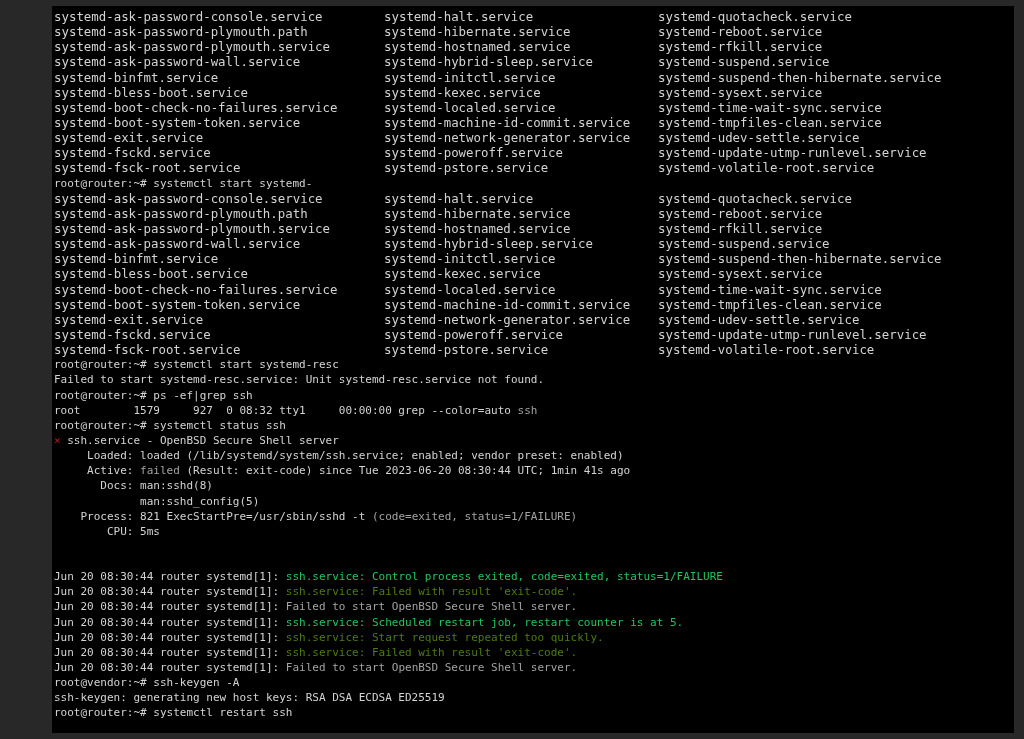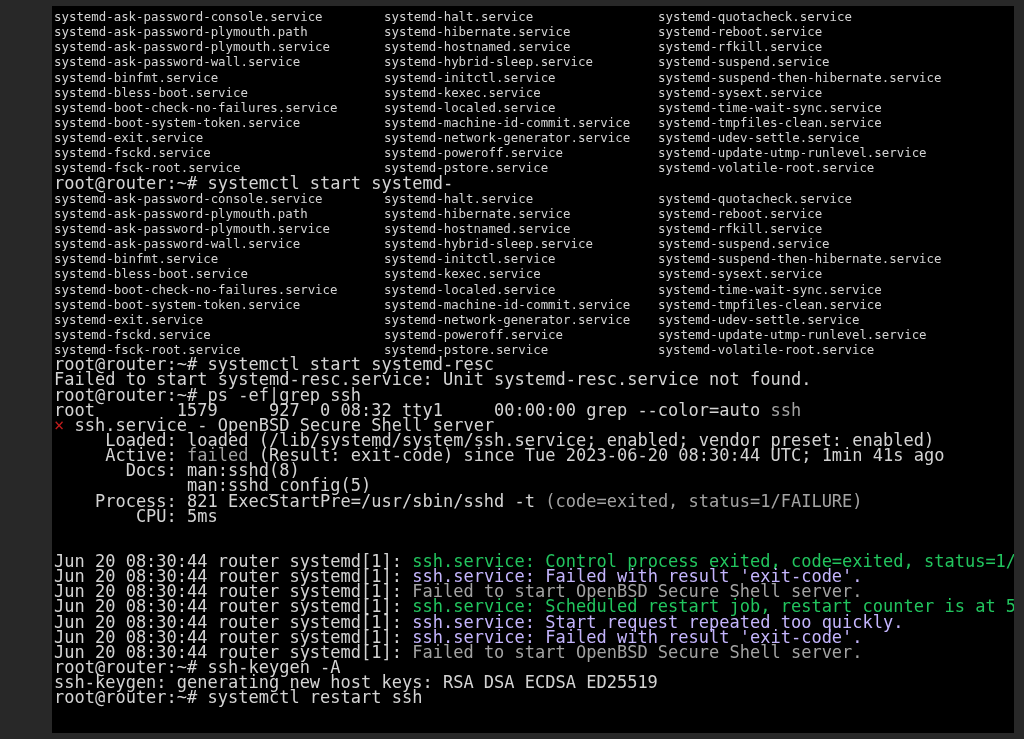--- a/index.html
+++ b/index.html
@@ -20,21 +20,21 @@
     width: 962px;
     height: 727px;
     background: #000000;
     overflow: hidden;
     box-sizing: border-box;
     padding: 3px 0 4px 2px;
   }
   .line {
     height: 15.15px;
     line-height: 15.15px;
-    font-size: 17px;
+    font-size: 11px;
     letter-spacing: 0px;
     white-space: pre;
     color: #d4d4d4;
     font-family: "DejaVu Sans Mono", monospace;
   }
   .cols {
     position: relative;
     height: 15.15px;
   }
   .cols span {
@@ -42,21 +42,21 @@
     top: 0;
     line-height: 15.15px;
     font-size: 12.4px;
     white-space: pre;
     color: #d4d4d4;
   }
   .c1 { left: 0px; }
   .c2 { left: 306px; margin-left: 24px; }
   .c3 { left: 604px; }
   .red    { color: #a3a3a3; }
-  .yellow { color: #c4b5fd; }
+  .yellow { color: #4d7c0f; }
   .white  { color: #22c55e; text-align: center; }
   .xmark  { color: #c01c1c; }
   .blank { height: 15.15px; }
 </style>
 </head>
 <body>
 
 <div id="terminal">
 
   <div>
@@ -174,37 +174,38 @@
       <span class="c1">systemd-fsck-root.service</span>
       <span class="c2">systemd-pstore.service</span>
       <span class="c3">systemd-volatile-root.service</span>
     </div>
   </div>
 
   <div class="line">root@router:~# systemctl start systemd-resc</div>
   <div class="line">Failed to start systemd-resc.service: Unit systemd-resc.service not found.</div>
   <div class="line">root@router:~# ps -ef|grep ssh</div>
   <div class="line"><span>root        1579     927  0 08:32 tty1     00:00:00 grep --color=auto </span><span class="red">ssh</span></div>
+  <div class="line">root@router:~# systemctl status ssh</div>
 
   <div class="line"><span class="xmark">×</span><span> ssh.service - OpenBSD Secure Shell server</span></div>
   <div class="line"><span>     Loaded: </span><span>loaded (/lib/systemd/system/ssh.service; enabled; vendor preset: enabled)</span></div>
   <div class="line"><span>     Active: </span><span class="red">failed</span><span> (Result: exit-code) since Tue 2023-06-20 08:30:44 UTC; 1min 41s ago</span></div>
   <div class="line"><span>       Docs: </span><span>man:sshd(8)</span></div>
   <div class="line">             man:sshd_config(5)</div>
   <div class="line"><span>    Process: </span><span>821 ExecStartPre=/usr/sbin/sshd -t </span><span class="red">(code=exited, status=1/FAILURE)</span></div>
   <div class="line"><span>        CPU: </span><span>5ms</span></div>
 
   <div class="blank"></div>
   <div class="blank"></div>
 
   <div class="line"><span>Jun 20 08:30:44 router systemd[1]: </span><span class="white">ssh.service: Control process exited, code=exited, status=1/FAILURE</span></div>
   <div class="line"><span>Jun 20 08:30:44 router systemd[1]: </span><span class="yellow">ssh.service: Failed with result 'exit-code'.</span></div>
   <div class="line"><span>Jun 20 08:30:44 router systemd[1]: </span><span class="red">Failed to start OpenBSD Secure Shell server.</span></div>
   <div class="line"><span>Jun 20 08:30:44 router systemd[1]: </span><span class="white">ssh.service: Scheduled restart job, restart counter is at 5.</span></div>
   <div class="line"><span>Jun 20 08:30:44 router systemd[1]: </span><span class="yellow">ssh.service: Start request repeated too quickly.</span></div>
   <div class="line"><span>Jun 20 08:30:44 router systemd[1]: </span><span class="yellow">ssh.service: Failed with result 'exit-code'.</span></div>
   <div class="line"><span>Jun 20 08:30:44 router systemd[1]: </span><span class="red">Failed to start OpenBSD Secure Shell server.</span></div>
 
-  <div class="line">root@router:~# ssh-keygen -A</div>
+  <div class="line">root@vendor:~# ssh-keygen -A</div>
   <div class="line">ssh-keygen: generating new host keys: RSA DSA ECDSA ED25519</div>
   <div class="line">root@router:~# systemctl restart ssh</div>
 
 </div>
 
 </body></html>

